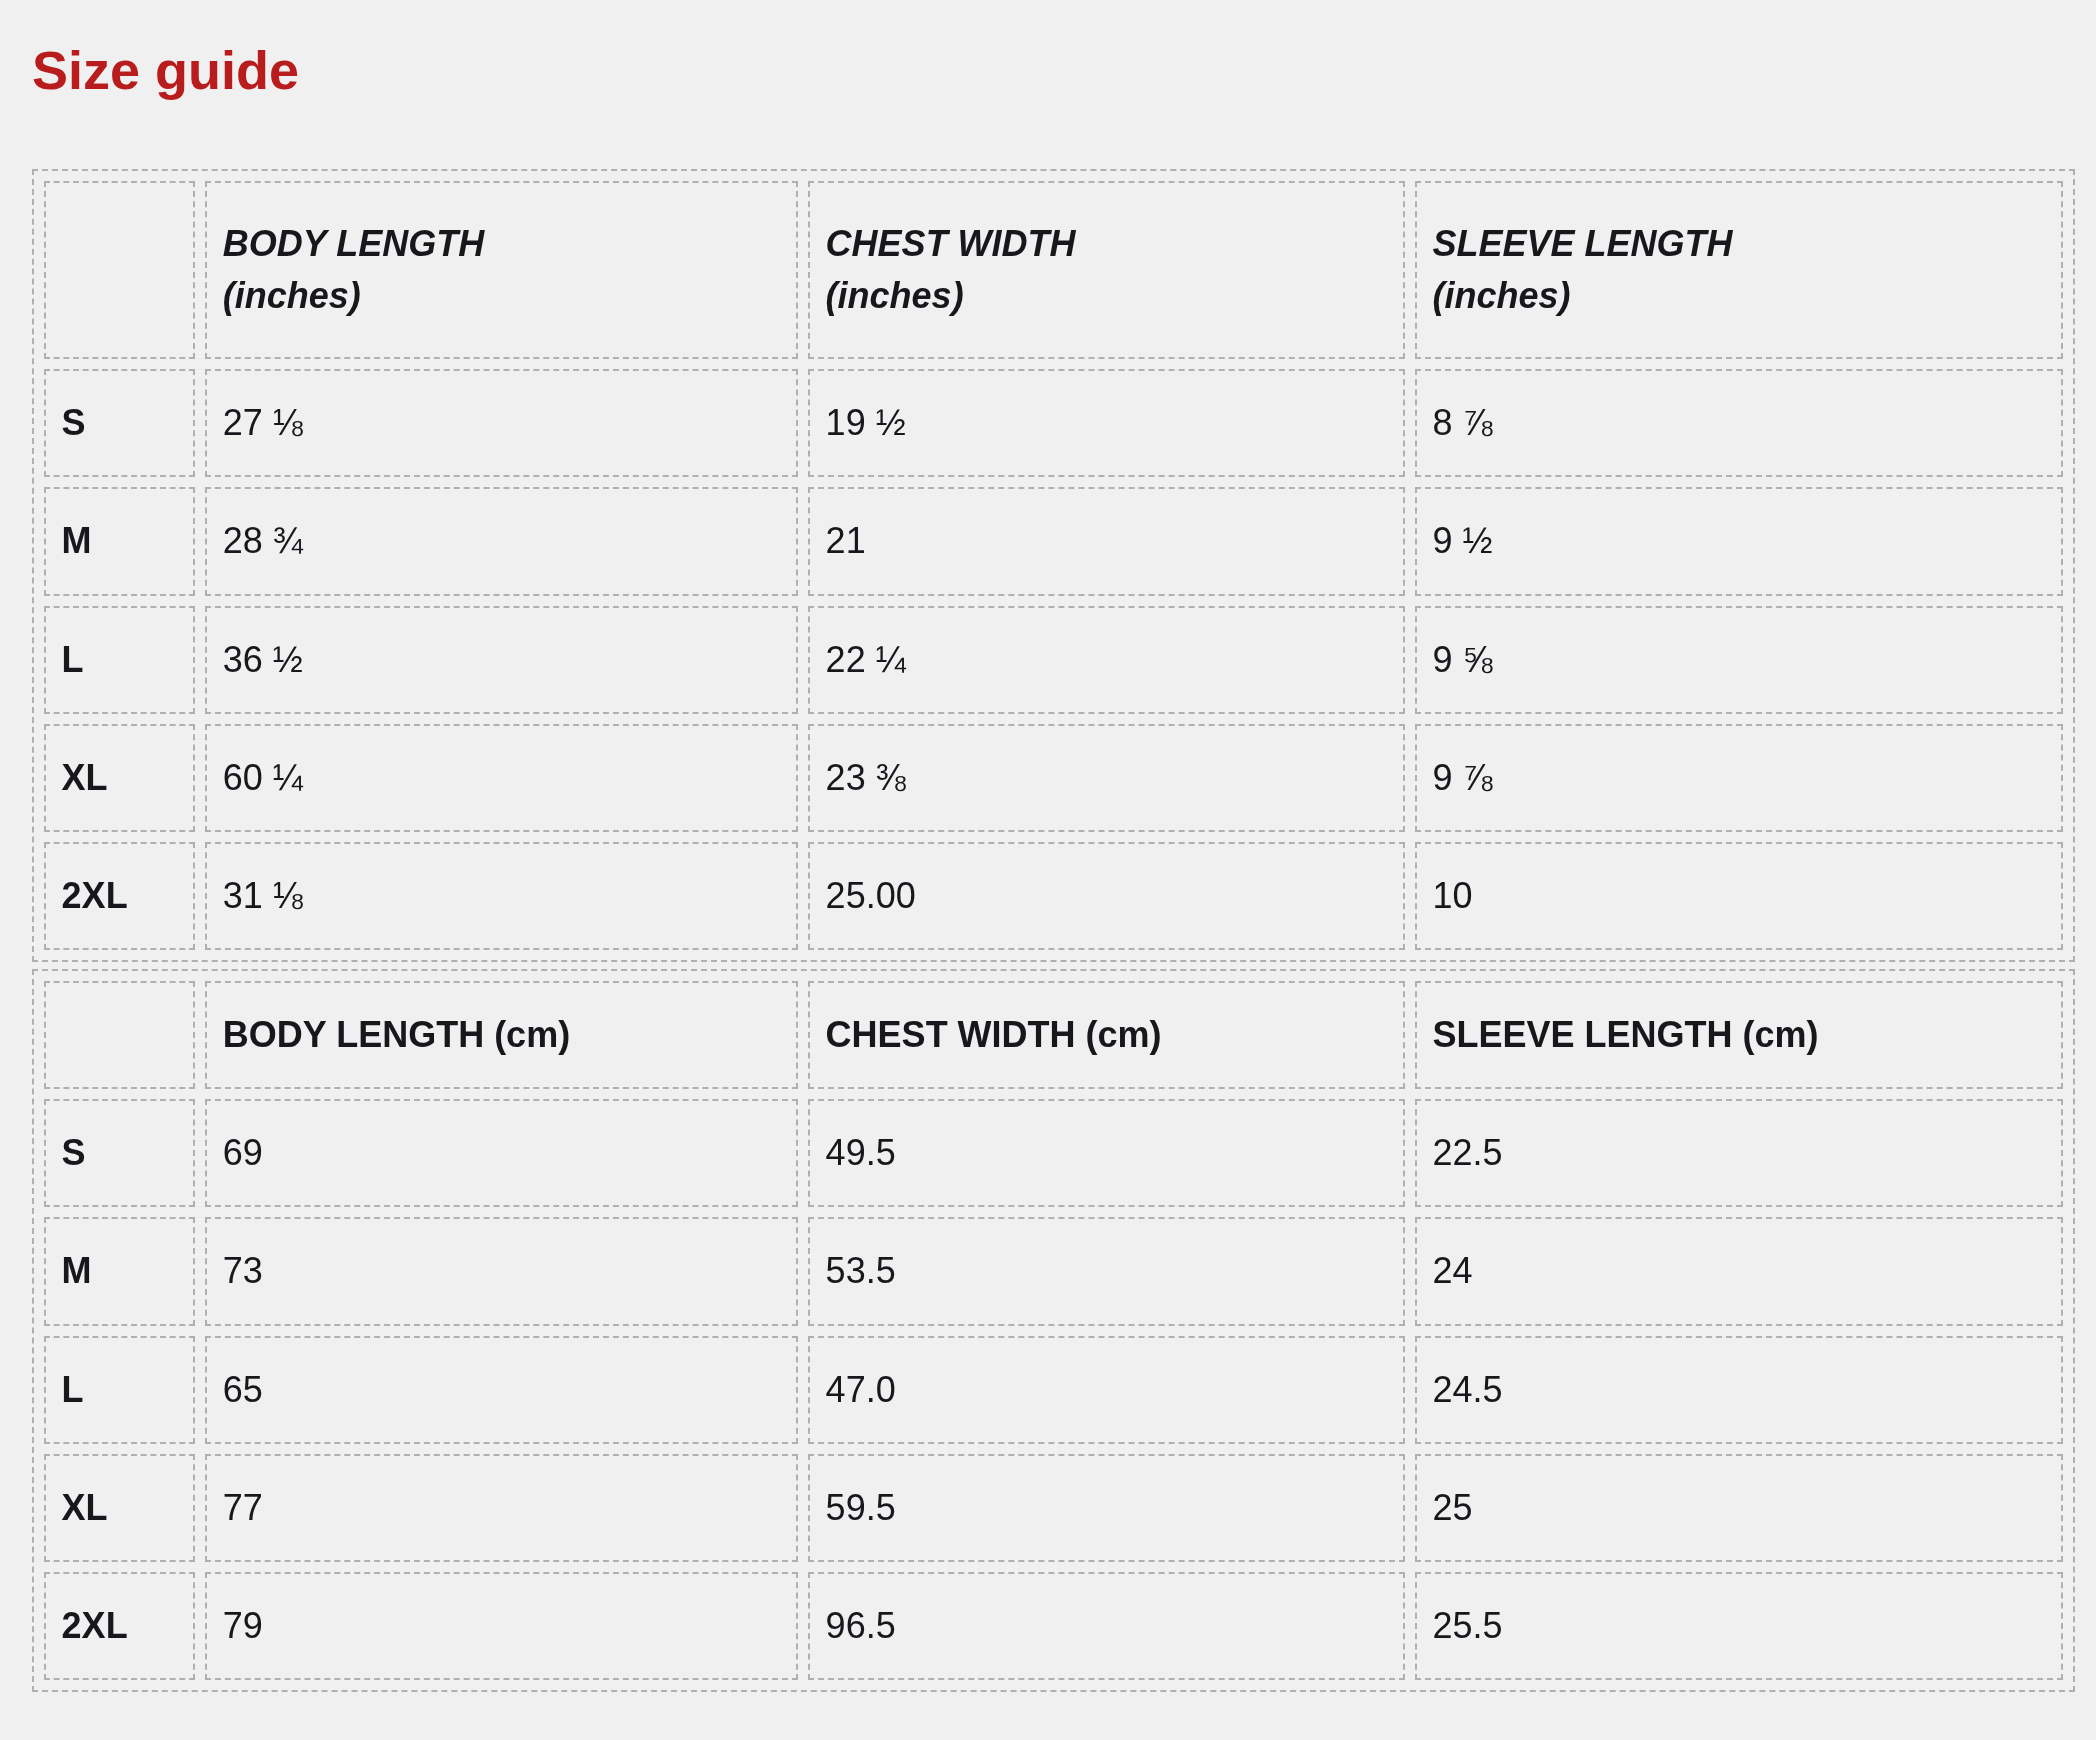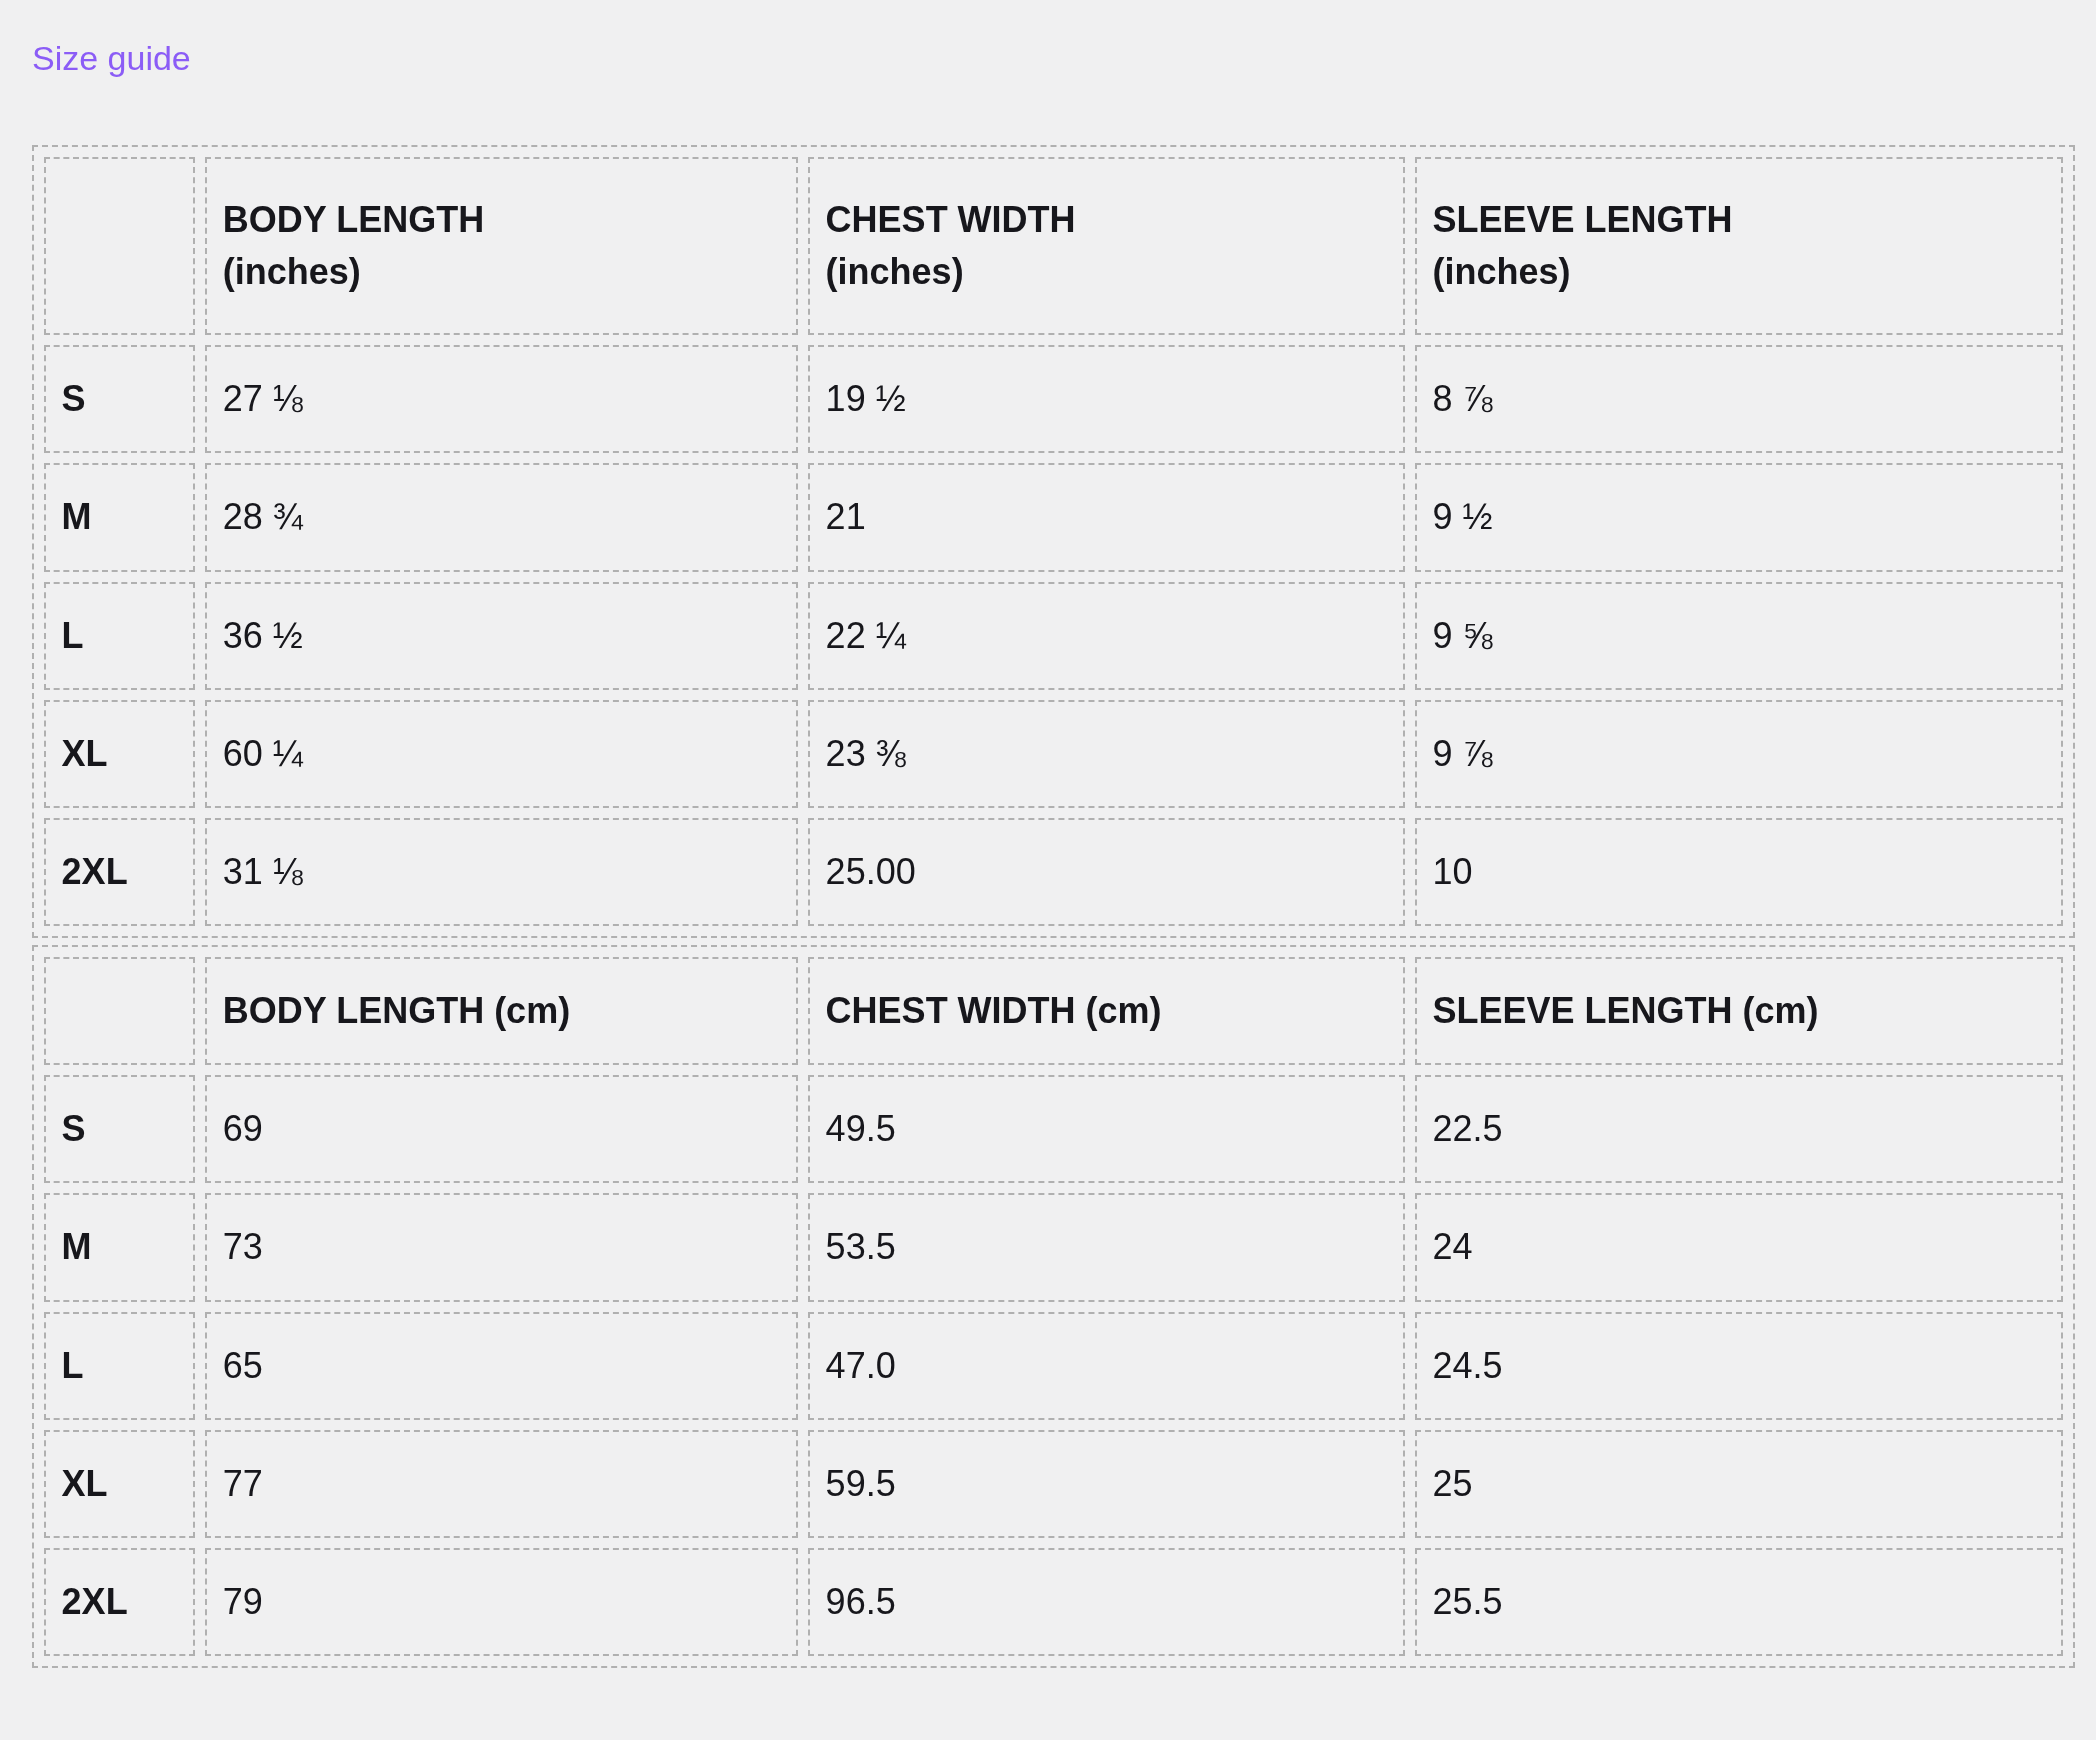--- a/index.html
+++ b/index.html
@@ -9,25 +9,25 @@
   body {
     width: 2097px;
     height: 1741px;
     box-sizing: border-box;
     padding: 26px 21.6px 0 32px;
     overflow: hidden;
     font-family: "Liberation Sans", "DejaVu Sans", sans-serif;
     color: #17171c;
   }
   .page-title {
-    font-size: 34px;
-    font-weight: 400;
+    font-size: 54px;
+    font-weight: 700;
     line-height: 1.2;
     margin: 12px 0 66px 0;
-    color: #8b5cf6;
+    color: #b91c1c;
   }
   table.size-table {
     width: 100%;
     table-layout: fixed;
     border-collapse: separate;
     border-spacing: 10.4px;
     border: 2.6px dashed #b0b0b0;
     background: transparent;
   }
   table.size-table + table.size-table {
@@ -44,20 +44,21 @@
     overflow: hidden;
     white-space: nowrap;
   }
   .size-table thead th {
     font-weight: 700;
     white-space: normal;
   }
   .size-table--inches thead th {
     padding-top: 35px;
     padding-bottom: 35px;
+    font-style: italic;
   }
   .size-table tbody th {
     font-weight: 700;
   }
   .size-table tbody td {
     font-weight: 400;
   }
   .hdr-line {
     display: block;
   }

